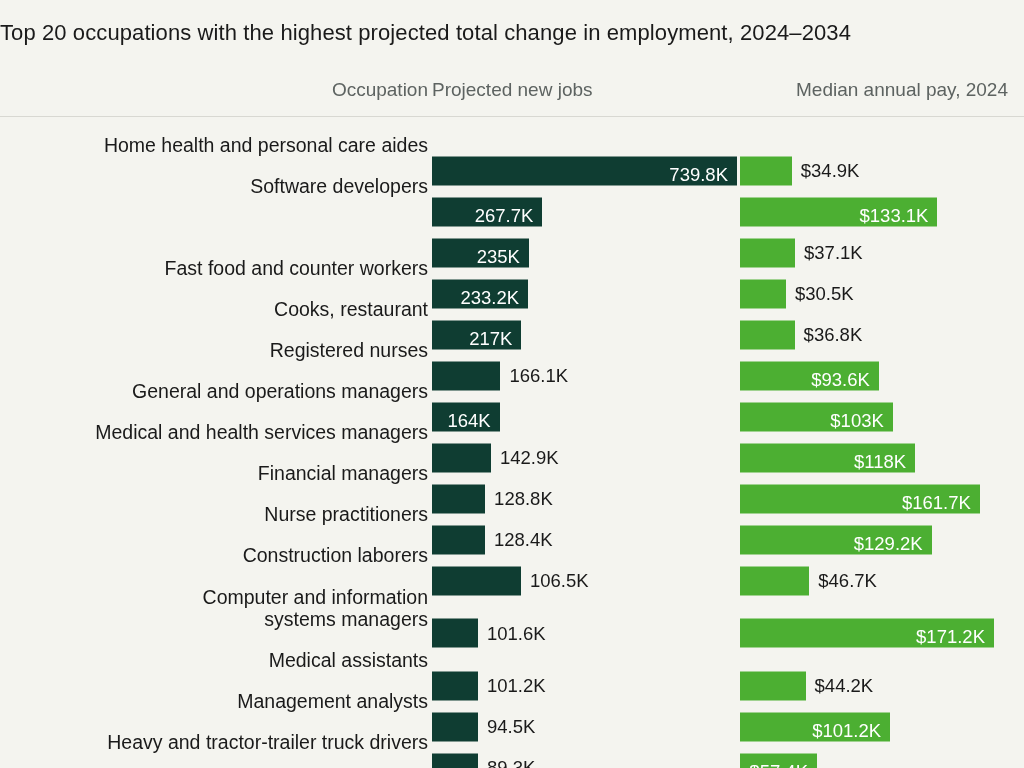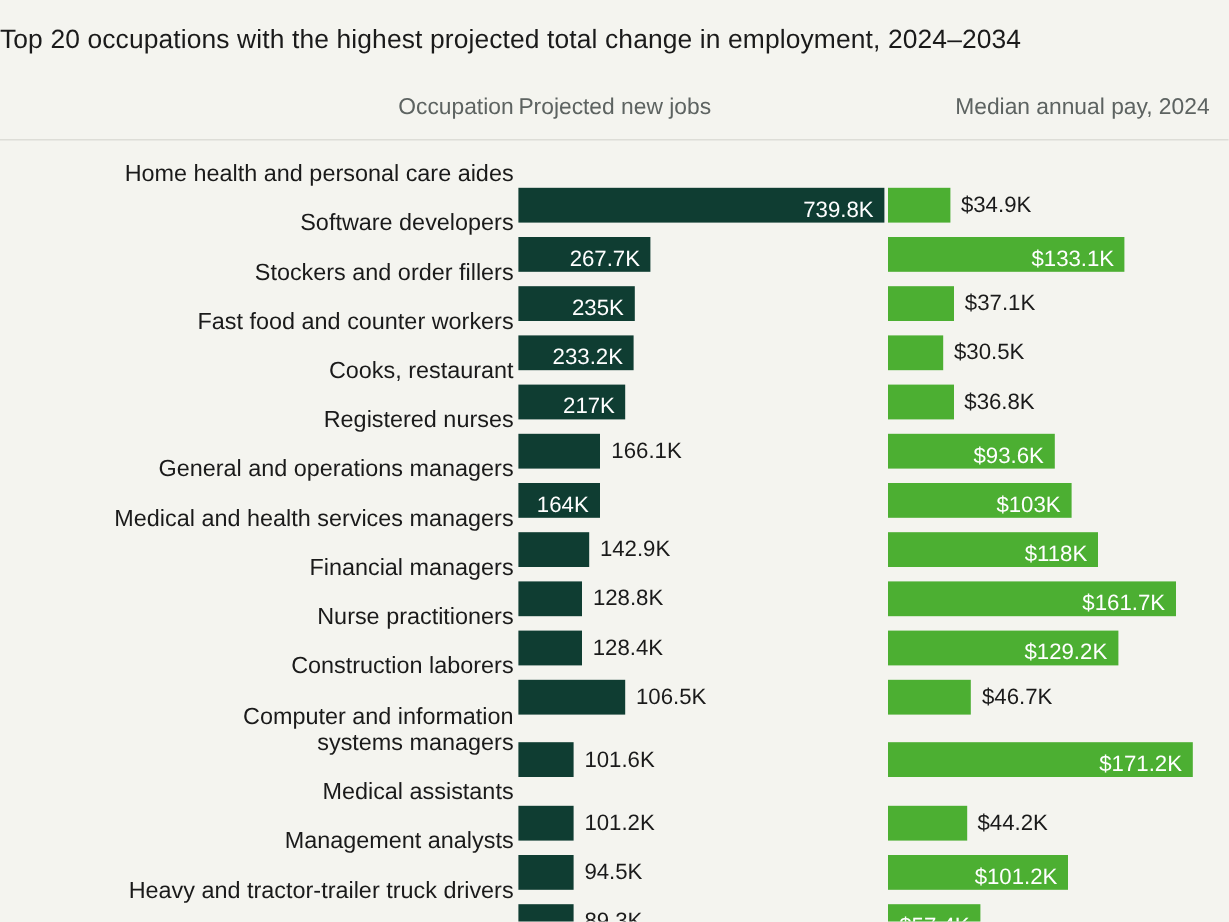--- a/index.html
+++ b/index.html
@@ -174,21 +174,20 @@
             <span class="val inside">267.7K</span>
           </div>
         </div>
         <div class="barzone-pay">
           <div class="bar bar-pay" style="width: 197.473px;">
             <span class="val inside">$133.1K</span>
           </div>
         </div>
       </div>
       <div class="row">
-        <div class="label">Stockers and order fillers</div>
         <div class="barzone-jobs">
           <div class="bar bar-jobs" style="width: 96.8843px;">
             <span class="val inside">235K</span>
           </div>
         </div>
         <div class="barzone-pay">
           <div class="bar bar-pay" style="width: 55.0432px;">
             <span class="val outside">$37.1K</span>
           </div>
         </div>

